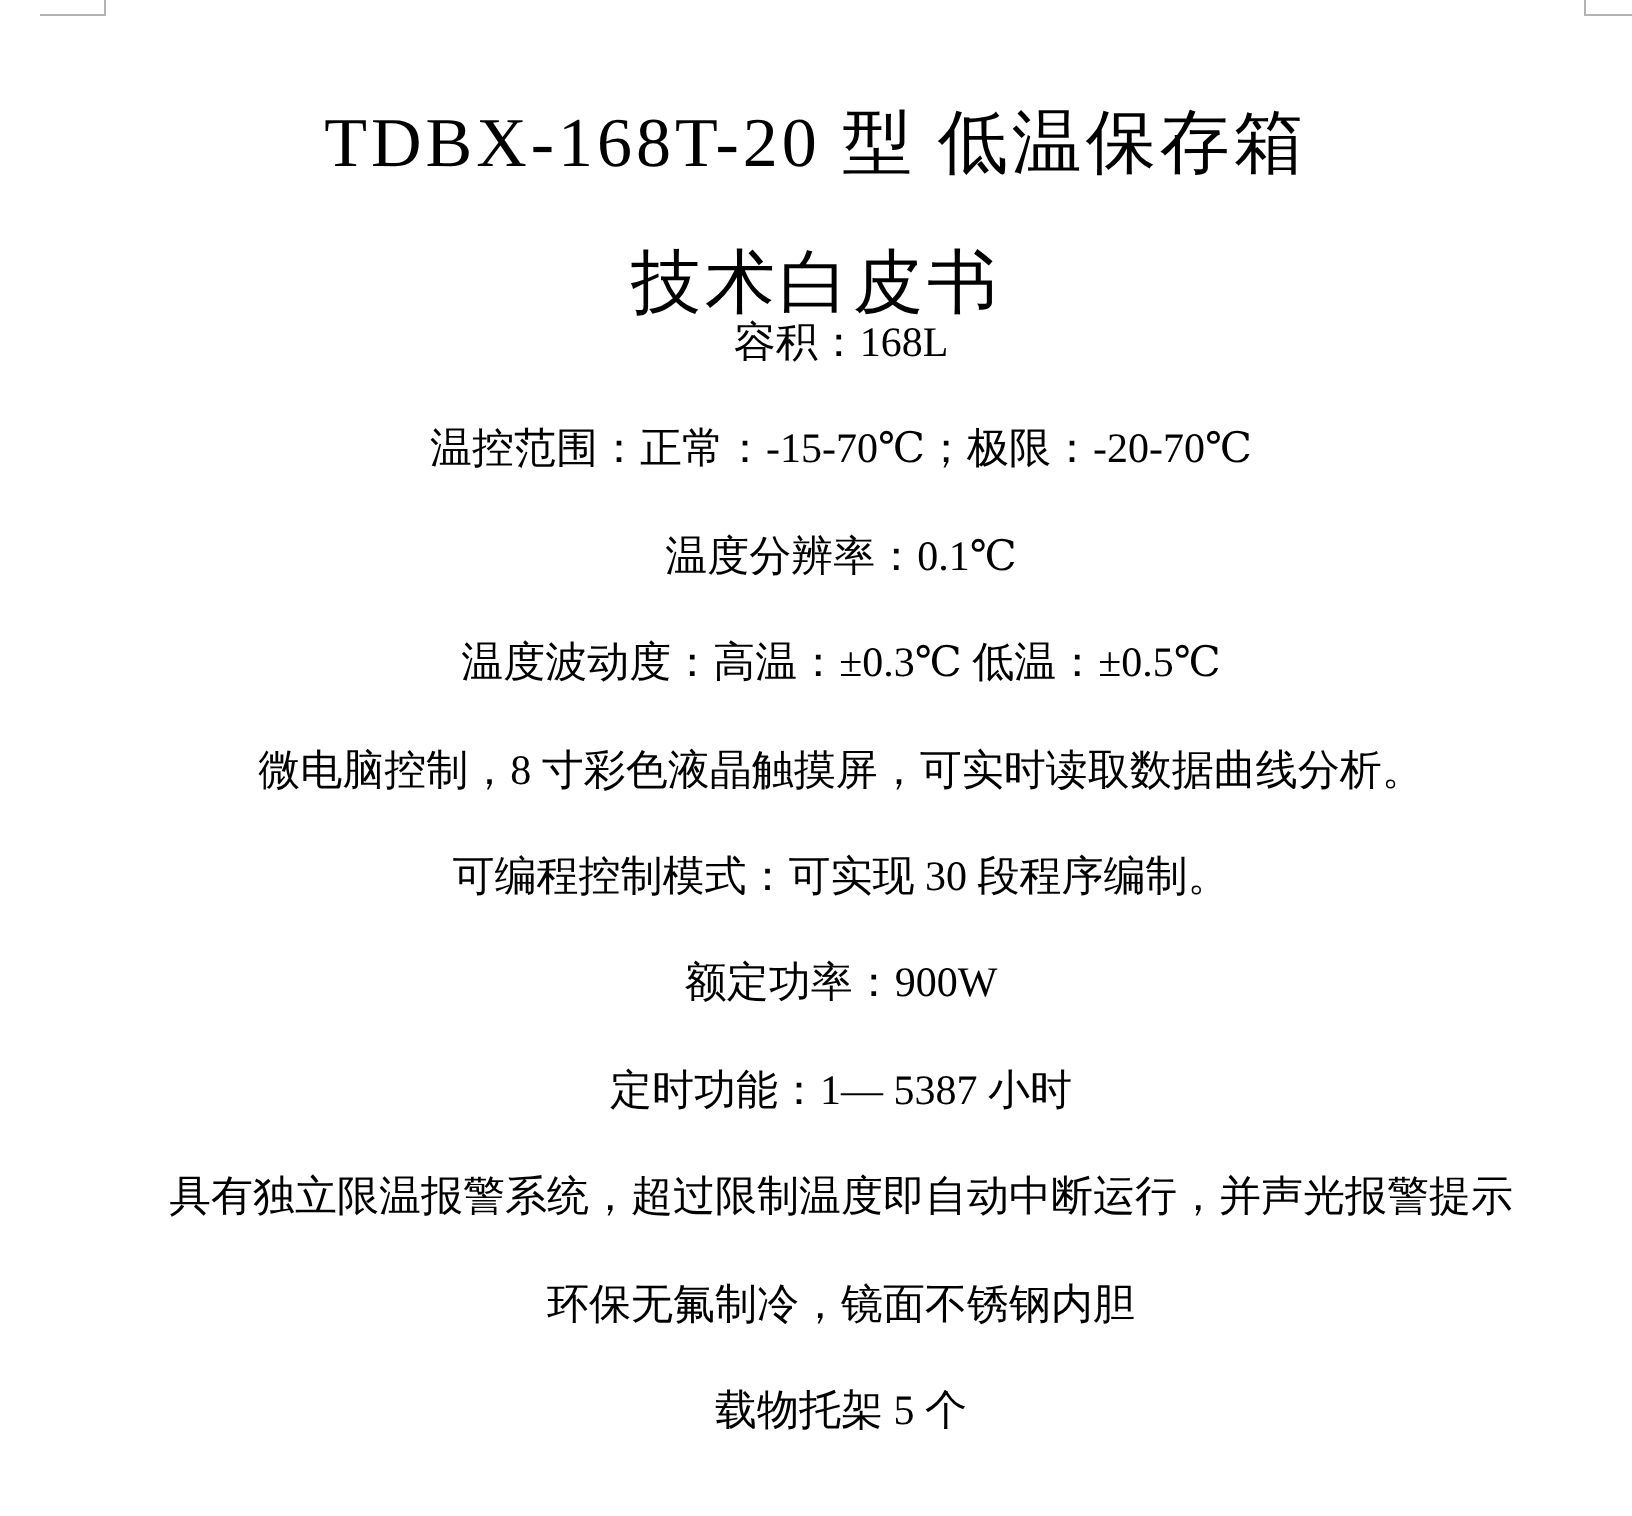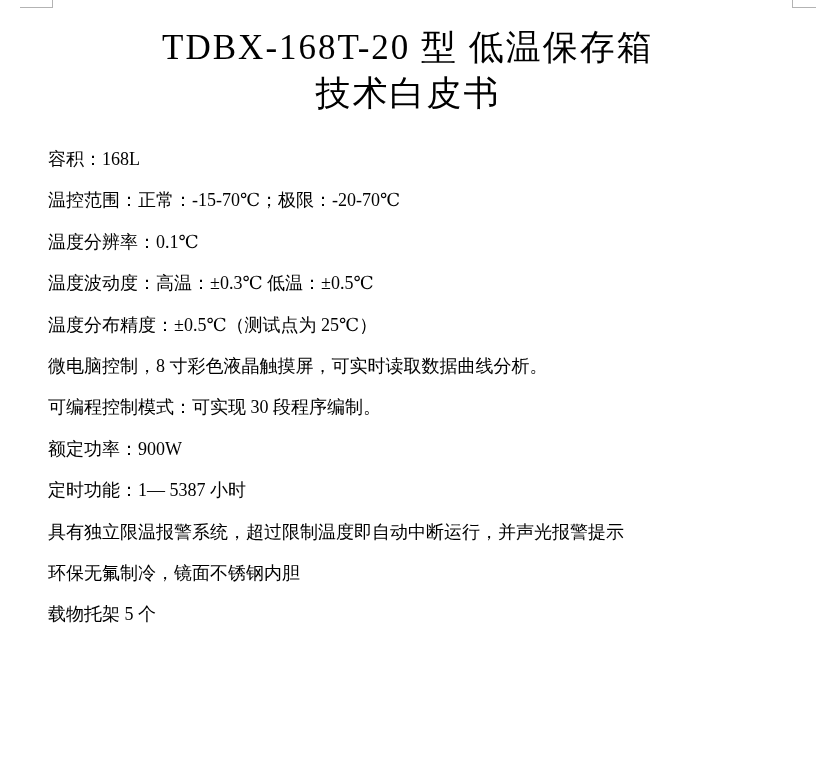--- a/index.html
+++ b/index.html
@@ -37,33 +37,35 @@
     right: 0;
     text-align: center;
     font-size: 35px;
     font-weight: 400;
     line-height: 46px;
     letter-spacing: 2px;
     white-space: nowrap;
   }
   .doc-title .t-line {
     display: block;
+    margin-top: 24px;
   }
   .specs {
     position: absolute;
     top: 139px;
     left: 48px;
     width: 745px;
   }
   .spec-line {
-    margin: 0;
+    margin: 12px;
     padding: 0;
-    font-size: 18px;
+    font-size: 21px;
     line-height: 41.4px;
     white-space: nowrap;
+    text-align: center;
   }
 </style>
 </head>
 <body>
 
 <div class="page">
 
   <div class="crop crop-tl-h"></div>
   <div class="crop crop-tl-v"></div>
   <div class="crop crop-tr-v"></div>
@@ -72,21 +74,20 @@
   <h1 class="doc-title">
     <span class="t-line">TDBX-168T-20 型 低温保存箱</span>
     <span class="t-line">技术白皮书</span>
   </h1>
 
   <div class="specs">
     <p class="spec-line">容积：168L</p>
     <p class="spec-line">温控范围：正常：-15-70℃；极限：-20-70℃</p>
     <p class="spec-line">温度分辨率：0.1℃</p>
     <p class="spec-line">温度波动度：高温：±0.3℃ 低温：±0.5℃</p>
-    <p class="spec-line">温度分布精度：±0.5℃（测试点为 25℃）</p>
     <p class="spec-line">微电脑控制，8 寸彩色液晶触摸屏，可实时读取数据曲线分析。</p>
     <p class="spec-line">可编程控制模式：可实现 30 段程序编制。</p>
     <p class="spec-line">额定功率：900W</p>
     <p class="spec-line">定时功能：1— 5387 小时</p>
     <p class="spec-line">具有独立限温报警系统，超过限制温度即自动中断运行，并声光报警提示</p>
     <p class="spec-line">环保无氟制冷，镜面不锈钢内胆</p>
     <p class="spec-line">载物托架 5 个</p>
   </div>
 
 </div>

